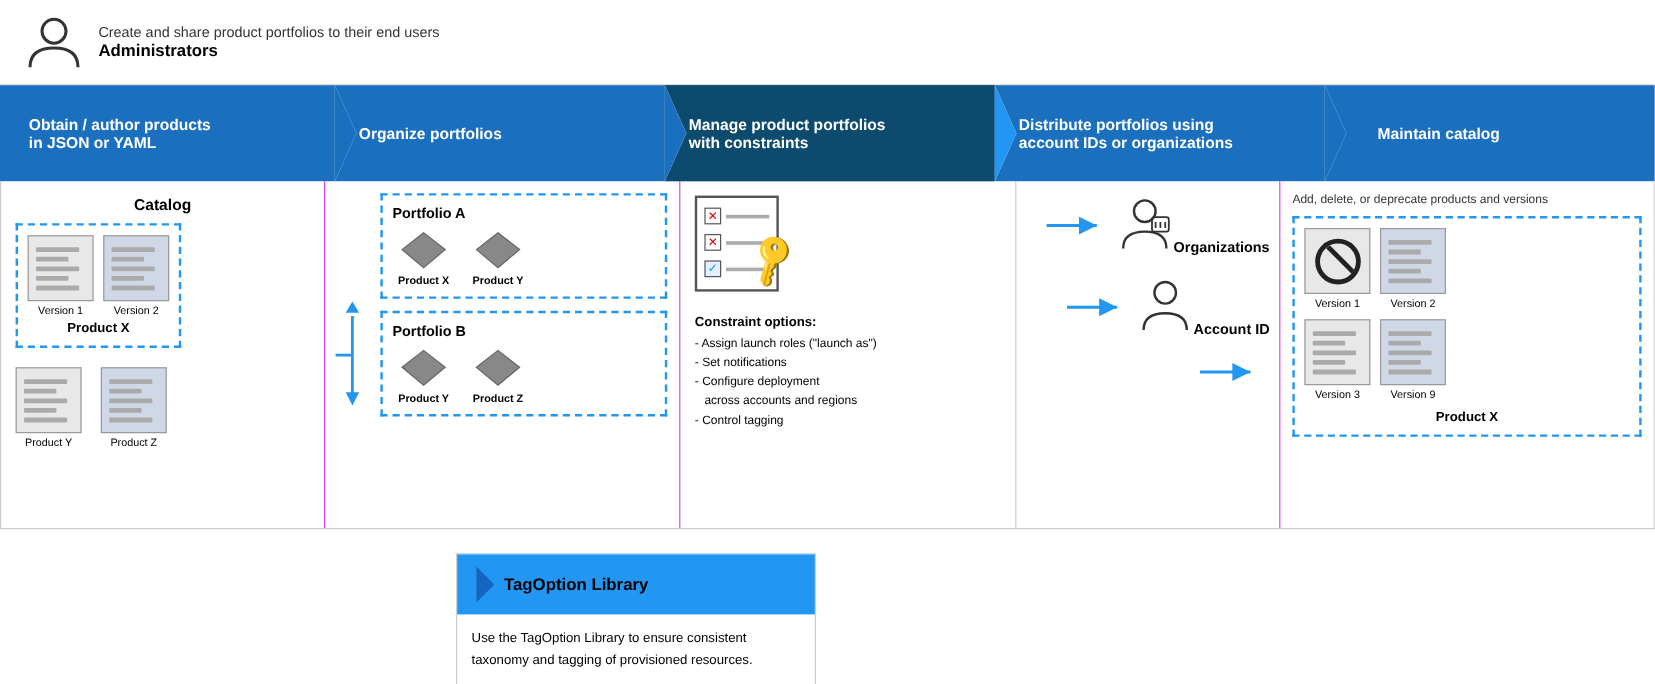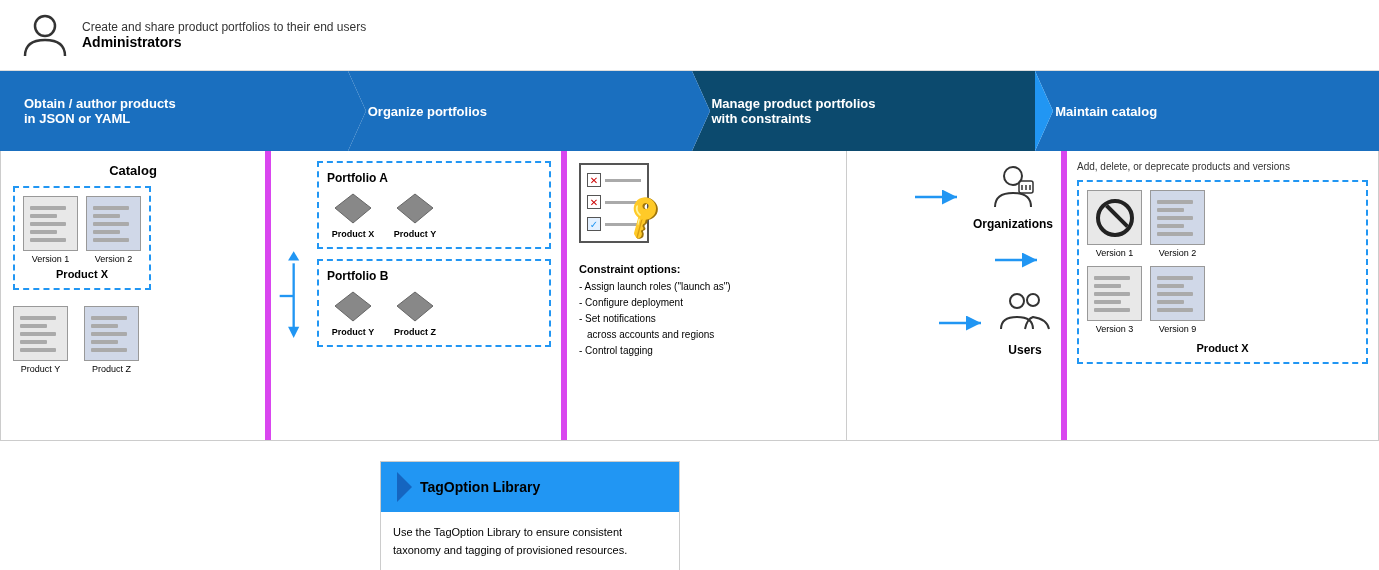--- a/index.html
+++ b/index.html
@@ -29,21 +29,21 @@
       z-index: 1;
     }
     .banner-step:first-child::before { display: none; }
     .banner-step-highlight { background: #0c4a6e; }
     .banner-step-highlight::after { border-left-color: #2196F3; }
 
     
     .main { display: flex; border: 1px solid #ccc; border-top: none; min-height: 290px; }
 
     
-    .section { border-right: 6px solid #d946ef; padding: 10px; }
+    .section { border-right: 1px solid #d946ef; padding: 10px; }
     .section-title { font-size: 13px; font-weight: bold; text-align: center; margin-bottom: 8px; }
 
     
     .catalog-section { width: 270px; padding: 12px; }
     .catalog-dashed { border: 2px dashed #2196F3; padding: 8px; display: inline-block; margin-bottom: 8px; }
     .product-grid { display: flex; gap: 8px; margin-bottom: 4px; }
     .product-item { display: flex; flex-direction: column; align-items: center; }
     .product-icon { width: 55px; height: 55px; background: #e8e8e8; border: 1px solid #999; display: flex; flex-direction: column; justify-content: center; align-items: flex-start; padding: 4px; gap: 2px; }
     .product-line { width: 80%; height: 4px; background: #aaa; border-radius: 1px; margin: 1px 2px; }
     .product-line-short { width: 60%; }
@@ -83,21 +83,21 @@
     .tagoption-box { width: 300px; border: 1px solid #ccc; }
     .tagoption-header { background: #2196F3; color: #000000; padding: 10px 16px; display: flex; align-items: center; gap: 8px; font-size: 14px; font-weight: bold; }
     .tagoption-arrow { width: 0; height: 0; border-top: 15px solid transparent; border-bottom: 15px solid transparent; border-left: 15px solid #1565c0; }
     .tagoption-body { padding: 12px; font-size: 11px; line-height: 1.6; }
 
     
     .arrow-container { display: flex; align-items: center; justify-content: center; padding: 0 4px; }
 
     
     .dist-row { display: flex; align-items: center; margin-bottom: 12px; }
-    .dist-icon-group { display: flex; flex-direction: column; align-items: center; }
+    .dist-icon-group { display: flex; flex-direction: row; align-items: flex-end; }
   </style>
 </head>
 <body>
 
 <div class="header">
   <svg class="header-icon" viewBox="0 0 50 50">
     <circle cx="25" cy="16" r="10" fill="none" stroke="#333" stroke-width="2.5"></circle>
     <path d="M5 46 Q5 30 25 30 Q45 30 45 46" fill="none" stroke="#333" stroke-width="2.5"></path>
   </svg>
   <div>
@@ -111,22 +111,26 @@
     <span style="white-space:pre-line; font-size:13px;">Obtain / author products
 in JSON or YAML</span>
   </div>
   <div class="banner-step">
     <span style="font-size:13px;">Organize portfolios</span>
   </div>
   <div class="banner-step banner-step-highlight">
     <span style="white-space:pre-line; font-size:13px;">Manage product portfolios
 with constraints</span>
   </div>
+  <div class="banner-step">
+    <span style="white-space:pre-line; font-size:13px;">Distribute portfolios using
+account IDs or organizations</span>
+  </div>
   <div class="banner-step" style="border-right: none;">
-    <span style="font-size:13px;">Maintain catalog</span>
+    <span style="font-size:13px;margin-left:24px;">Maintain catalog</span>
   </div>
 </div>
 
 <div class="main">
 
   <div class="catalog-section section">
     <div class="section-title">Catalog</div>
     
     <div class="catalog-dashed">
       <div class="product-grid">
@@ -248,22 +252,22 @@
             <div class="check-line"></div>
           </div>
         </div>
 
         <div style="position:absolute; left:45px; top:35px; font-size:32px; transform:rotate(-30deg);">🔑</div>
       </div>
     </div>
     <div class="constraint-title">Constraint options:</div>
     <div class="constraint-options">
       <div>- Assign launch roles ("launch as")</div>
+      <div>- Set notifications</div>
       <div>- Configure deployment</div>
-      <div>- Set notifications</div>
       <div style="padding-left:8px;">across accounts and regions</div>
       <div>- Control tagging</div>
     </div>
   </div>
 
   <div class="distribute-section section" style="width:220px; padding:12px 8px;">
 
     <div class="dist-row" style="margin-bottom:18px;">
       <div style="flex:1; display:flex; justify-content:flex-end; padding-right:8px;">
         <svg width="50" height="22" viewBox="0 0 50 22">
@@ -292,42 +296,40 @@
       <div style="flex:1; display:flex; justify-content:flex-end; padding-right:8px;">
         <svg width="50" height="22" viewBox="0 0 50 22">
           <defs>
               <marker id="ah2" markerWidth="8" markerHeight="8" refX="6" refY="3" orient="auto">
                 <path d="M0,0 L0,6 L6,3 z" fill="#2196F3"></path>
               </marker>
             </defs>
           <line x1="0" y1="11" x2="42" y2="11" stroke="#2196F3" stroke-width="2.5" marker-end="url(#ah2)"></line>
         </svg>
       </div>
+      <div class="dist-icon-group">
+        <svg width="48" height="50" viewBox="0 0 48 50">
+          <circle cx="24" cy="13" r="9" fill="none" stroke="#333" stroke-width="2"></circle>
+          <path d="M6 44 Q6 30 24 30 Q42 30 42 44" fill="none" stroke="#333" stroke-width="2"></path>
+        </svg>
+        <div class="distribute-label">Account ID</div>
+      </div>
     </div>
 
     <div class="dist-row">
       <div style="flex:1; display:flex; justify-content:flex-end; padding-right:8px;">
         <svg width="50" height="22" viewBox="0 0 50 22">
           <defs>
               <marker id="ah3" markerWidth="8" markerHeight="8" refX="6" refY="3" orient="auto">
                 <path d="M0,0 L0,6 L6,3 z" fill="#2196F3"></path>
               </marker>
             </defs>
           <line x1="0" y1="11" x2="42" y2="11" stroke="#2196F3" stroke-width="2.5" marker-end="url(#ah3)"></line>
         </svg>
       </div>
-      <div class="dist-icon-group">
-        <svg width="56" height="50" viewBox="0 0 56 50">
-          <circle cx="20" cy="12" r="7" fill="none" stroke="#333" stroke-width="2"></circle>
-          <path d="M4 40 Q4 28 20 28 Q36 28 36 40" fill="none" stroke="#333" stroke-width="2"></path>
-          <circle cx="36" cy="11" r="6" fill="none" stroke="#333" stroke-width="2"></circle>
-          <path d="M28 40 Q30 30 36 28 Q50 30 52 40" fill="none" stroke="#333" stroke-width="2"></path>
-        </svg>
-        <div class="distribute-label">Users</div>
-      </div>
     </div>
   </div>
 
   <div class="maintain-section section" style="border-right:none;">
     <div class="maintain-desc">Add, delete, or deprecate products and versions</div>
     <div class="maintain-grid">
       <div class="maintain-row">
 
         <div class="product-item">
           <div style="position:relative; width:55px; height:55px; background:#e8e8e8; border:1px solid #999;">

